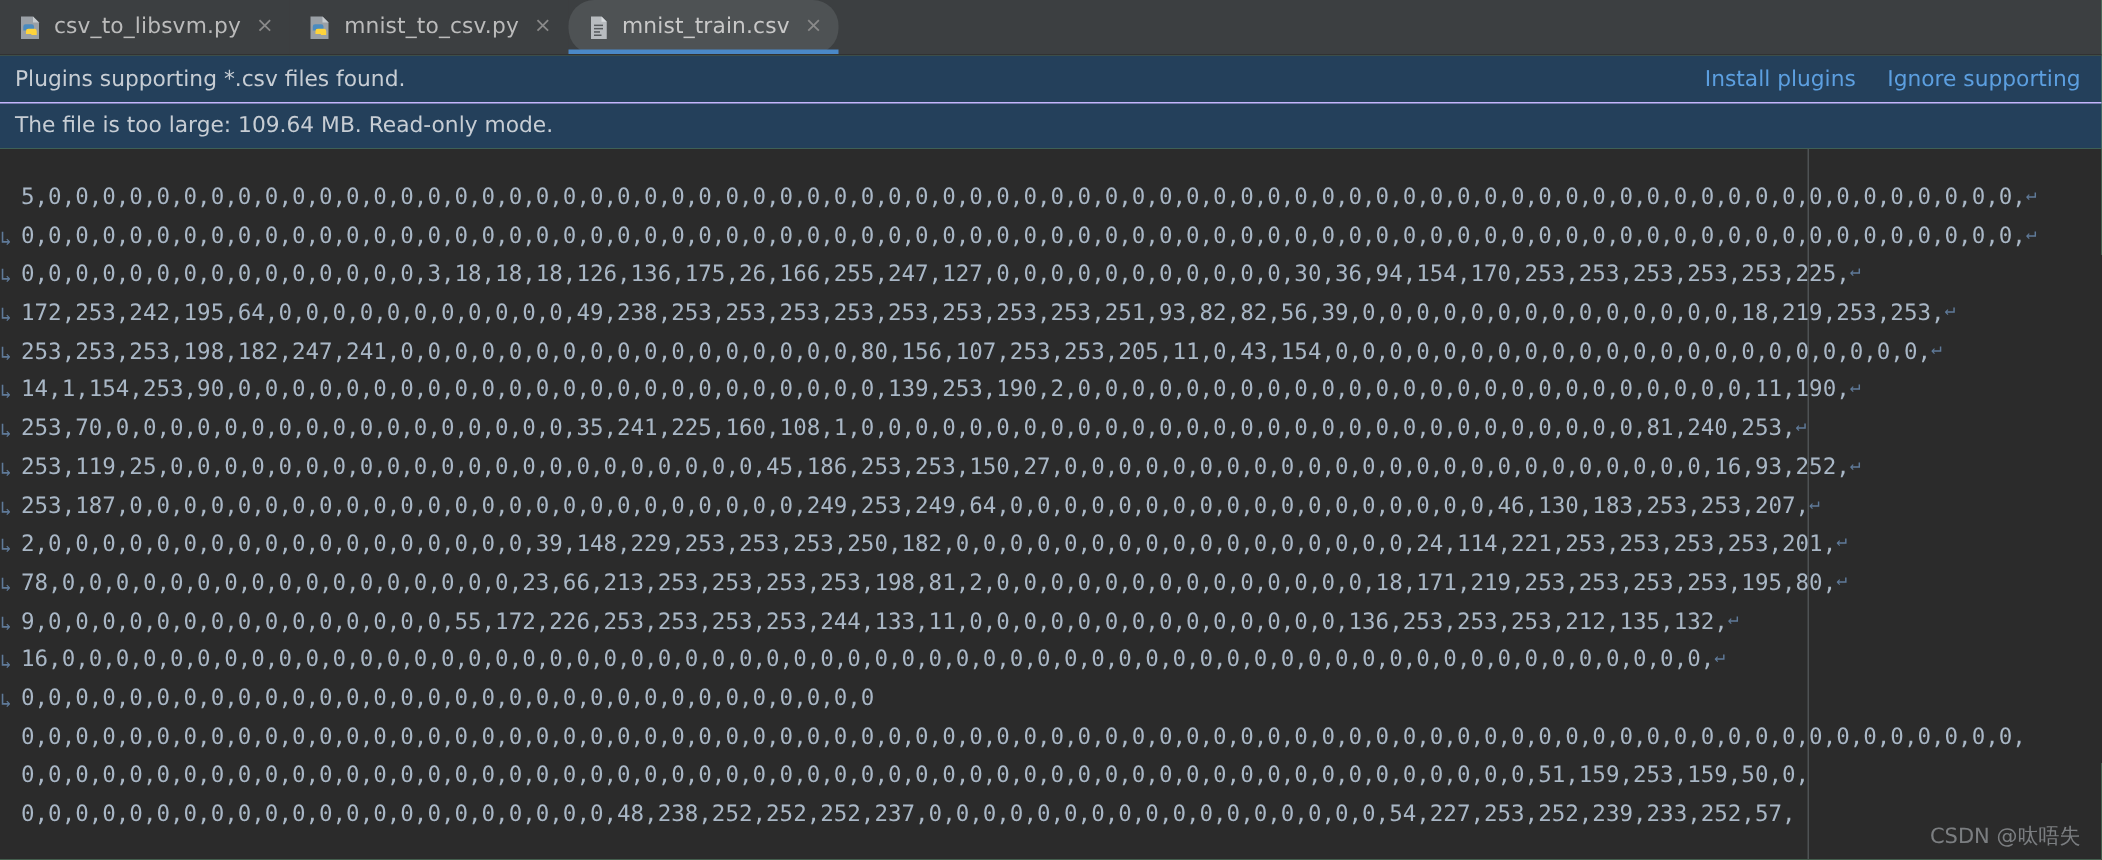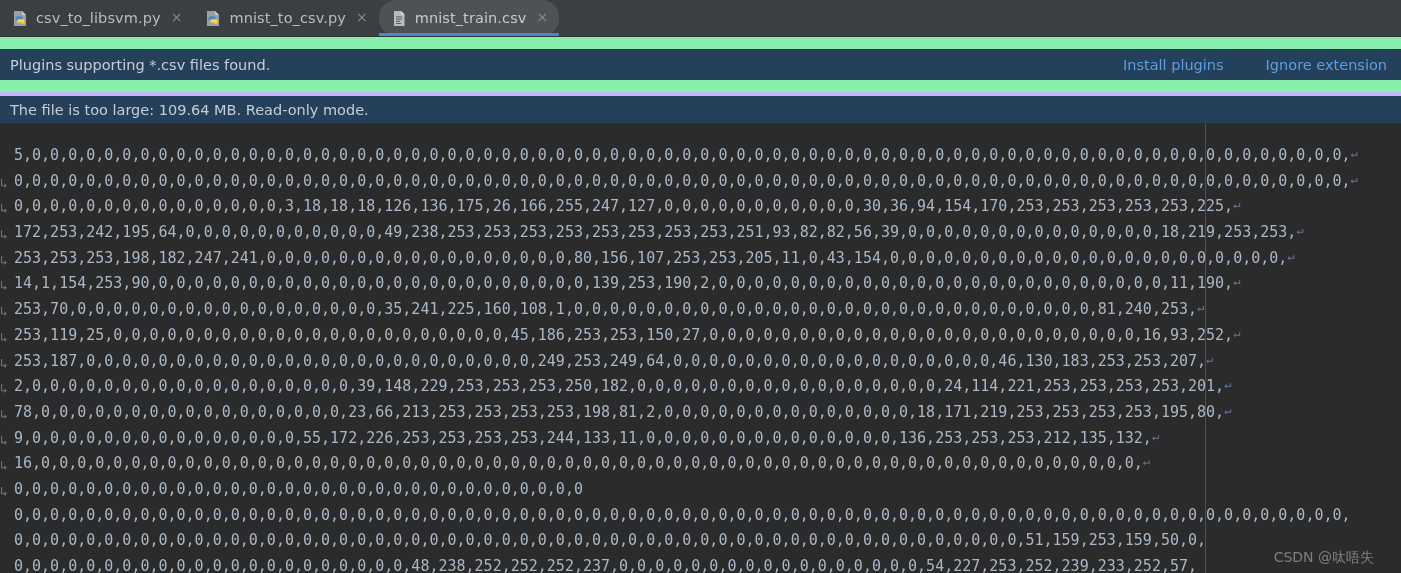--- a/index.html
+++ b/index.html
@@ -77,35 +77,34 @@
   .notif {
     height: 31px;
     min-height: 31px;
     background: #234057;
     background: #25405c;
     display: flex;
     align-items: center;
     justify-content: space-between;
     padding: 0 14px 0 10px;
     box-sizing: border-box;
-    margin-top: 12px;
   }
   .notif.first { background: #24405b; }
   .notif.second {
     background: #24405b;
-    border-top: 4px solid #c4b5fd;
+    border-top: 1px solid #c4b5fd;
   }
   .notif-msg {
     font-size: 14.5px;
     color: #c7cdd4;
     white-space: nowrap;
   }
   .notif-actions {
     display: flex;
-    gap: 42px;
+    gap: 21px;
     align-items: center;
   }
   .notif-link {
     font-size: 14.5px;
     color: #5c9fe0;
     white-space: nowrap;
     cursor: pointer;
   }
 
   
@@ -164,21 +163,21 @@
   .ln .wrapend {
     color: #5f7a99;
     font-size: 12px;
     flex: none;
     transform: translateY(-2px);
   }
 
   
   .watermark {
     position: absolute;
-    right: 27px;
+    right: 14px;
     bottom: 6px;
     font-size: 14px;
     color: rgba(190, 195, 200, 0.55);
     z-index: 5;
     font-family: "DejaVu Sans", "Liberation Sans", sans-serif;
     pointer-events: none;
     white-space: nowrap;
   }
 
   
@@ -237,21 +236,21 @@
       <span class="tab-label">mnist_train.csv</span>
       <span class="tab-close">×</span>
     </div>
 
   </div>
 
   <div class="notif first">
     <span class="notif-msg">Plugins supporting *.csv files found.</span>
     <span class="notif-actions">
       <span class="notif-link">Install plugins</span>
-      <span class="notif-link">Ignore extension</span>
+      <span class="notif-link">Ignore supporting</span>
     </span>
   </div>
 
   <div class="notif second">
     <span class="notif-msg">The file is too large: 109.64 MB. Read-only mode.</span>
   </div>
 
   <div class="editor">
     <div class="guide" style="left: 1205px;"></div>
     <div class="code" id="code-lines"><div class="ln"><span class="pad"></span><span class="txt">5,0,0,0,0,0,0,0,0,0,0,0,0,0,0,0,0,0,0,0,0,0,0,0,0,0,0,0,0,0,0,0,0,0,0,0,0,0,0,0,0,0,0,0,0,0,0,0,0,0,0,0,0,0,0,0,0,0,0,0,0,0,0,0,0,0,0,0,0,0,0,0,0,0,</span><span class="wrapend">↵</span></div><div class="ln"><span class="wrapstart">↳</span><span class="txt">0,0,0,0,0,0,0,0,0,0,0,0,0,0,0,0,0,0,0,0,0,0,0,0,0,0,0,0,0,0,0,0,0,0,0,0,0,0,0,0,0,0,0,0,0,0,0,0,0,0,0,0,0,0,0,0,0,0,0,0,0,0,0,0,0,0,0,0,0,0,0,0,0,0,</span><span class="wrapend">↵</span></div><div class="ln"><span class="wrapstart">↳</span><span class="txt">0,0,0,0,0,0,0,0,0,0,0,0,0,0,0,3,18,18,18,126,136,175,26,166,255,247,127,0,0,0,0,0,0,0,0,0,0,0,30,36,94,154,170,253,253,253,253,253,225,</span><span class="wrapend">↵</span></div><div class="ln"><span class="wrapstart">↳</span><span class="txt">172,253,242,195,64,0,0,0,0,0,0,0,0,0,0,0,49,238,253,253,253,253,253,253,253,253,251,93,82,82,56,39,0,0,0,0,0,0,0,0,0,0,0,0,0,0,18,219,253,253,</span><span class="wrapend">↵</span></div><div class="ln"><span class="wrapstart">↳</span><span class="txt">253,253,253,198,182,247,241,0,0,0,0,0,0,0,0,0,0,0,0,0,0,0,0,0,80,156,107,253,253,205,11,0,43,154,0,0,0,0,0,0,0,0,0,0,0,0,0,0,0,0,0,0,0,0,0,0,</span><span class="wrapend">↵</span></div><div class="ln"><span class="wrapstart">↳</span><span class="txt">14,1,154,253,90,0,0,0,0,0,0,0,0,0,0,0,0,0,0,0,0,0,0,0,0,0,0,0,0,139,253,190,2,0,0,0,0,0,0,0,0,0,0,0,0,0,0,0,0,0,0,0,0,0,0,0,0,0,11,190,</span><span class="wrapend">↵</span></div><div class="ln"><span class="wrapstart">↳</span><span class="txt">253,70,0,0,0,0,0,0,0,0,0,0,0,0,0,0,0,0,0,35,241,225,160,108,1,0,0,0,0,0,0,0,0,0,0,0,0,0,0,0,0,0,0,0,0,0,0,0,0,0,0,0,0,0,81,240,253,</span><span class="wrapend">↵</span></div><div class="ln"><span class="wrapstart">↳</span><span class="txt">253,119,25,0,0,0,0,0,0,0,0,0,0,0,0,0,0,0,0,0,0,0,0,0,0,45,186,253,253,150,27,0,0,0,0,0,0,0,0,0,0,0,0,0,0,0,0,0,0,0,0,0,0,0,0,16,93,252,</span><span class="wrapend">↵</span></div><div class="ln"><span class="wrapstart">↳</span><span class="txt">253,187,0,0,0,0,0,0,0,0,0,0,0,0,0,0,0,0,0,0,0,0,0,0,0,0,0,249,253,249,64,0,0,0,0,0,0,0,0,0,0,0,0,0,0,0,0,0,0,46,130,183,253,253,207,</span><span class="wrapend">↵</span></div><div class="ln"><span class="wrapstart">↳</span><span class="txt">2,0,0,0,0,0,0,0,0,0,0,0,0,0,0,0,0,0,0,39,148,229,253,253,253,250,182,0,0,0,0,0,0,0,0,0,0,0,0,0,0,0,0,0,24,114,221,253,253,253,253,201,</span><span class="wrapend">↵</span></div><div class="ln"><span class="wrapstart">↳</span><span class="txt">78,0,0,0,0,0,0,0,0,0,0,0,0,0,0,0,0,0,23,66,213,253,253,253,253,198,81,2,0,0,0,0,0,0,0,0,0,0,0,0,0,0,18,171,219,253,253,253,253,195,80,</span><span class="wrapend">↵</span></div><div class="ln"><span class="wrapstart">↳</span><span class="txt">9,0,0,0,0,0,0,0,0,0,0,0,0,0,0,0,55,172,226,253,253,253,253,244,133,11,0,0,0,0,0,0,0,0,0,0,0,0,0,0,136,253,253,253,212,135,132,</span><span class="wrapend">↵</span></div><div class="ln"><span class="wrapstart">↳</span><span class="txt">16,0,0,0,0,0,0,0,0,0,0,0,0,0,0,0,0,0,0,0,0,0,0,0,0,0,0,0,0,0,0,0,0,0,0,0,0,0,0,0,0,0,0,0,0,0,0,0,0,0,0,0,0,0,0,0,0,0,0,0,0,0,</span><span class="wrapend">↵</span></div><div class="ln"><span class="wrapstart">↳</span><span class="txt">0,0,0,0,0,0,0,0,0,0,0,0,0,0,0,0,0,0,0,0,0,0,0,0,0,0,0,0,0,0,0,0</span></div><div class="ln"><span class="pad"></span><span class="txt">0,0,0,0,0,0,0,0,0,0,0,0,0,0,0,0,0,0,0,0,0,0,0,0,0,0,0,0,0,0,0,0,0,0,0,0,0,0,0,0,0,0,0,0,0,0,0,0,0,0,0,0,0,0,0,0,0,0,0,0,0,0,0,0,0,0,0,0,0,0,0,0,0,0,</span></div><div class="ln"><span class="pad"></span><span class="txt">0,0,0,0,0,0,0,0,0,0,0,0,0,0,0,0,0,0,0,0,0,0,0,0,0,0,0,0,0,0,0,0,0,0,0,0,0,0,0,0,0,0,0,0,0,0,0,0,0,0,0,0,0,0,0,0,51,159,253,159,50,0,</span></div><div class="ln"><span class="pad"></span><span class="txt">0,0,0,0,0,0,0,0,0,0,0,0,0,0,0,0,0,0,0,0,0,0,48,238,252,252,252,237,0,0,0,0,0,0,0,0,0,0,0,0,0,0,0,0,0,54,227,253,252,239,233,252,57,</span></div></div>

